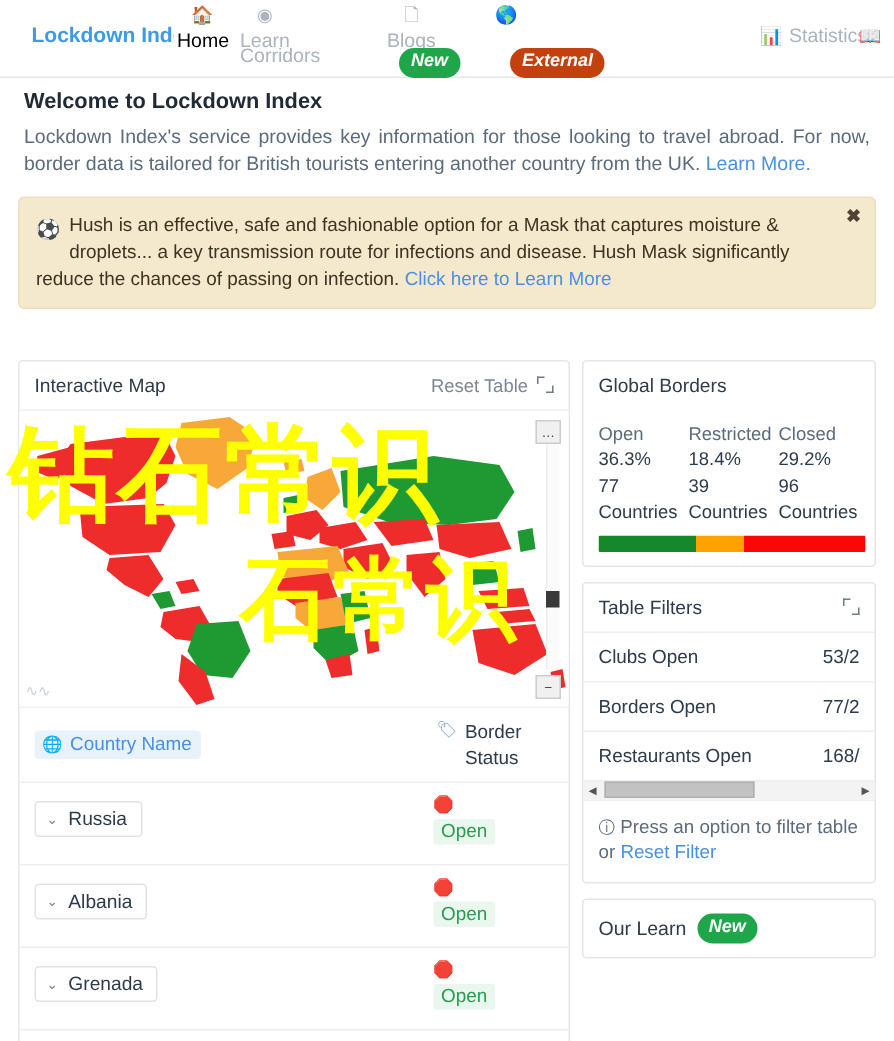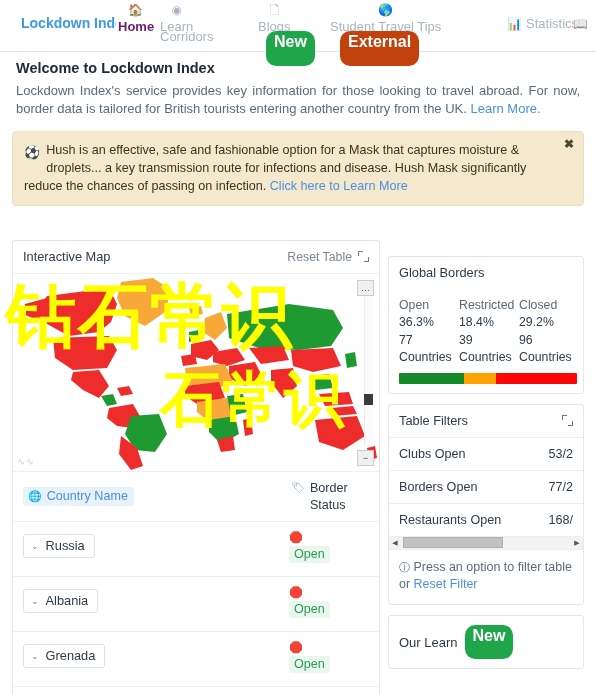--- a/index.html
+++ b/index.html
@@ -33,31 +33,32 @@
   .brand-icon i:nth-child(3) { background: #e23b2e; }
 
   .nav-item {
     position: absolute; top: 2px;
     text-align: center;
     font-size: 13px;
     line-height: 1.35;
   }
   .nav-ico { font-size: 12px; display: block; height: 16px; }
   .nav-lbl { display: block; }
-  .nav-item.active .nav-lbl { color: #701a75; font-weight: 700; }
+  .nav-item.active .nav-lbl { color: #000000; font-weight: 400; }
   .nav-item.active .nav-ico { color: #222b36; }
   .nav-item.muted .nav-lbl, .nav-item.muted .nav-ico { color: #a9b4bf; }
   .badge {
     display: inline-block;
-    padding: 2px 8px 15px;
+    padding: 2px 8px 5px;
     border-radius: 10px;
     color: #fff;
-    font-size: 16px;
+    font-size: 12px;
     font-weight: 700;
     line-height: 1.1;
+    font-style: italic;
   }
   .badge.new { background: #20a64a; }
   .badge.ext { background: #c2410c; }
 
   .nav-stats {
     position: absolute; right: 8px; top: 16px;
     display: flex; align-items: center; gap: 4px;
     color: #a9b4bf; font-size: 13px;
   }
   .nav-stats .chart-ico { color: #5f87a8; font-size: 12px; }
@@ -103,21 +104,21 @@
   .main {
     position: absolute; left: 0; top: 240px;
     width: 596px; height: 366px;
     padding: 0 6px 0 12px;
   }
   .col-left {
     position: absolute; left: 12px; top: 0;
     width: 368px;
   }
   .col-right {
-    position: absolute; left: 388px; top: 16px;
+    position: absolute; left: 388px; top: 0;
     width: 196px;
   }
   .card {
     background: #fff;
     border: 1px solid #e3e6ea;
     border-radius: 3px;
   }
   .card-head {
     display: flex; align-items: center; justify-content: space-between;
     padding: 8px 10px 9px 10px;
@@ -294,21 +295,20 @@
   <div class="nav-item muted" style="left:258px;">
     <span class="nav-ico">🗋</span>
     <span class="nav-lbl">Blogs</span>
   </div>
   <div style="position:absolute;left:266px;top:31px;">
     <span class="badge new">New</span>
   </div>
 
   <div class="nav-item muted" style="left:330px;">
     <span class="nav-ico">🌎</span>
-    <span class="nav-lbl">Student Travel Tips</span>
   </div>
   <div style="position:absolute;left:340px;top:31px;">
     <span class="badge ext">External</span>
   </div>
 
   <div class="nav-stats">
     <span class="chart-ico">📊</span>
     <span>Statistics</span>
     <span class="book-ico">📖</span>
   </div>

